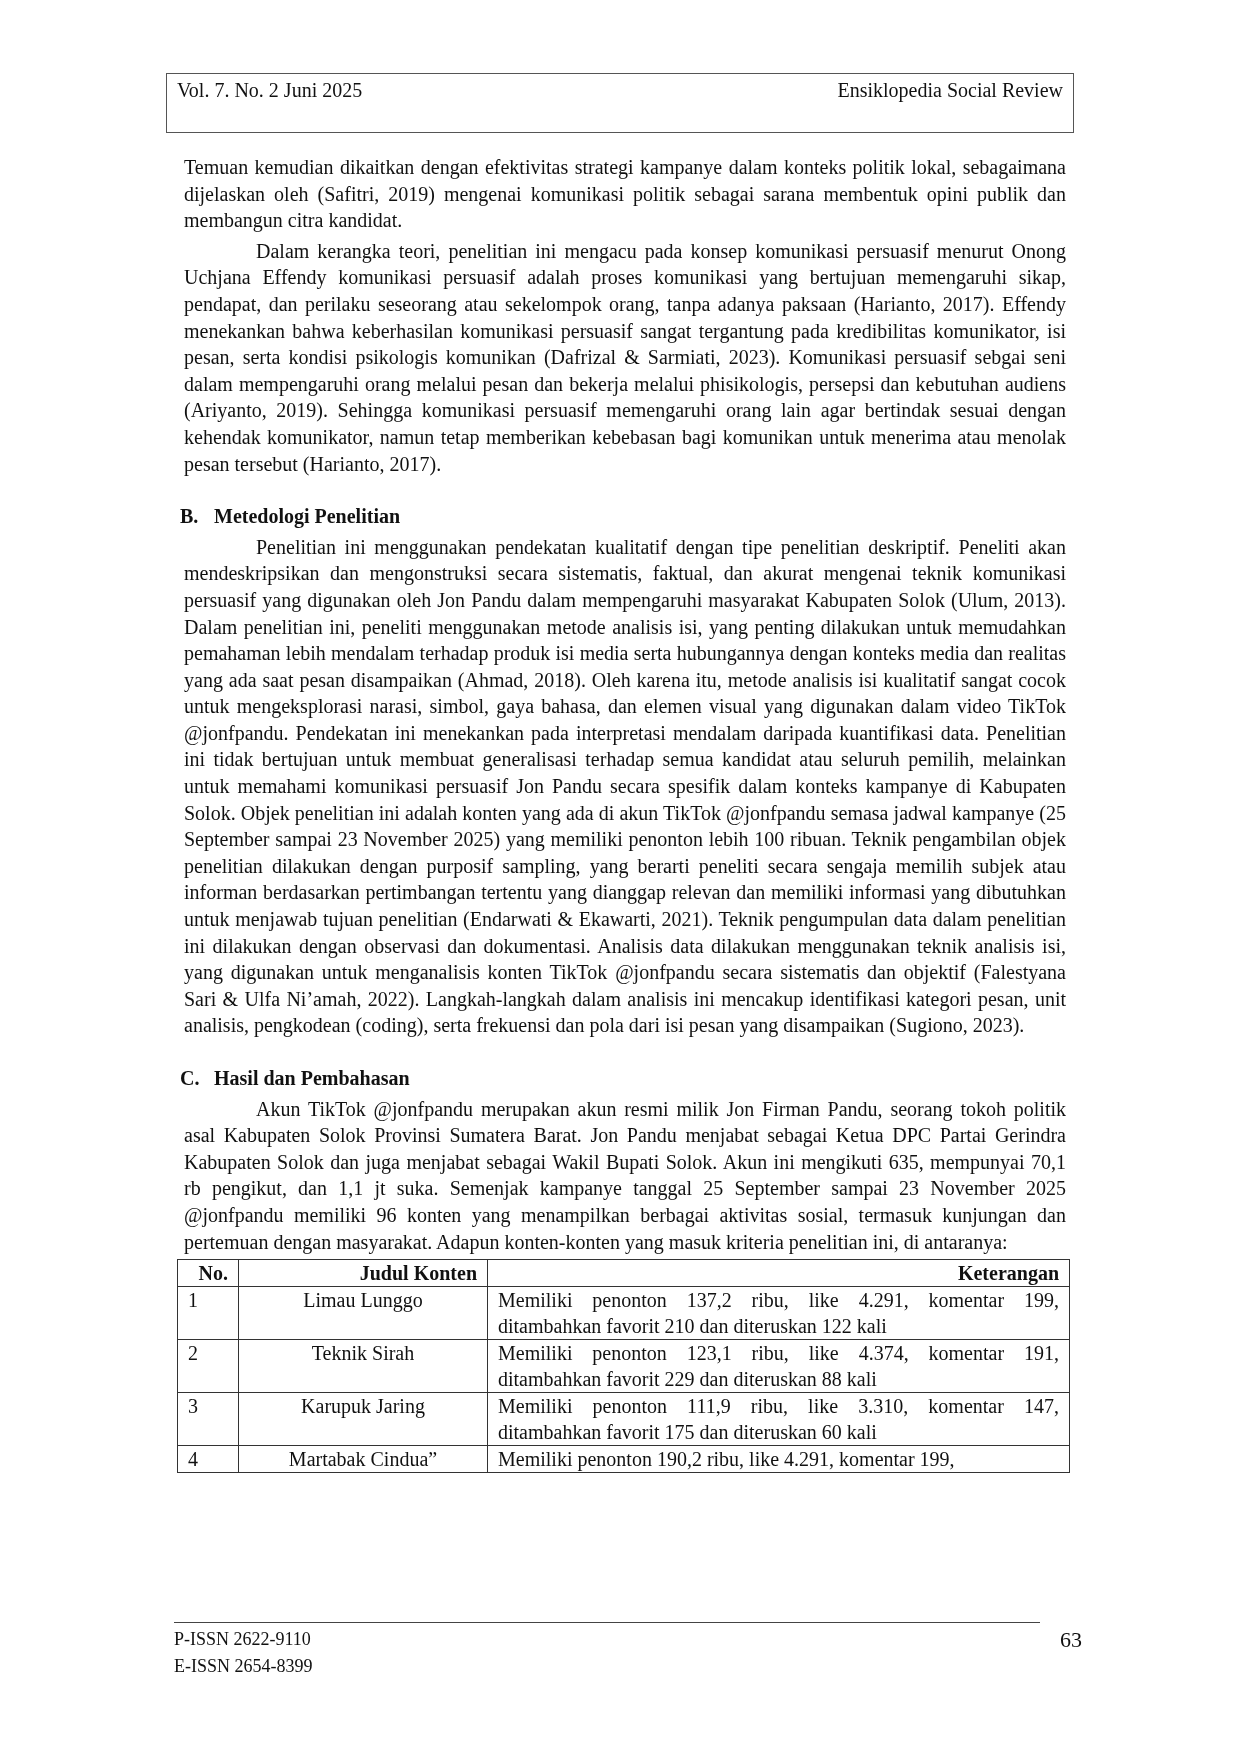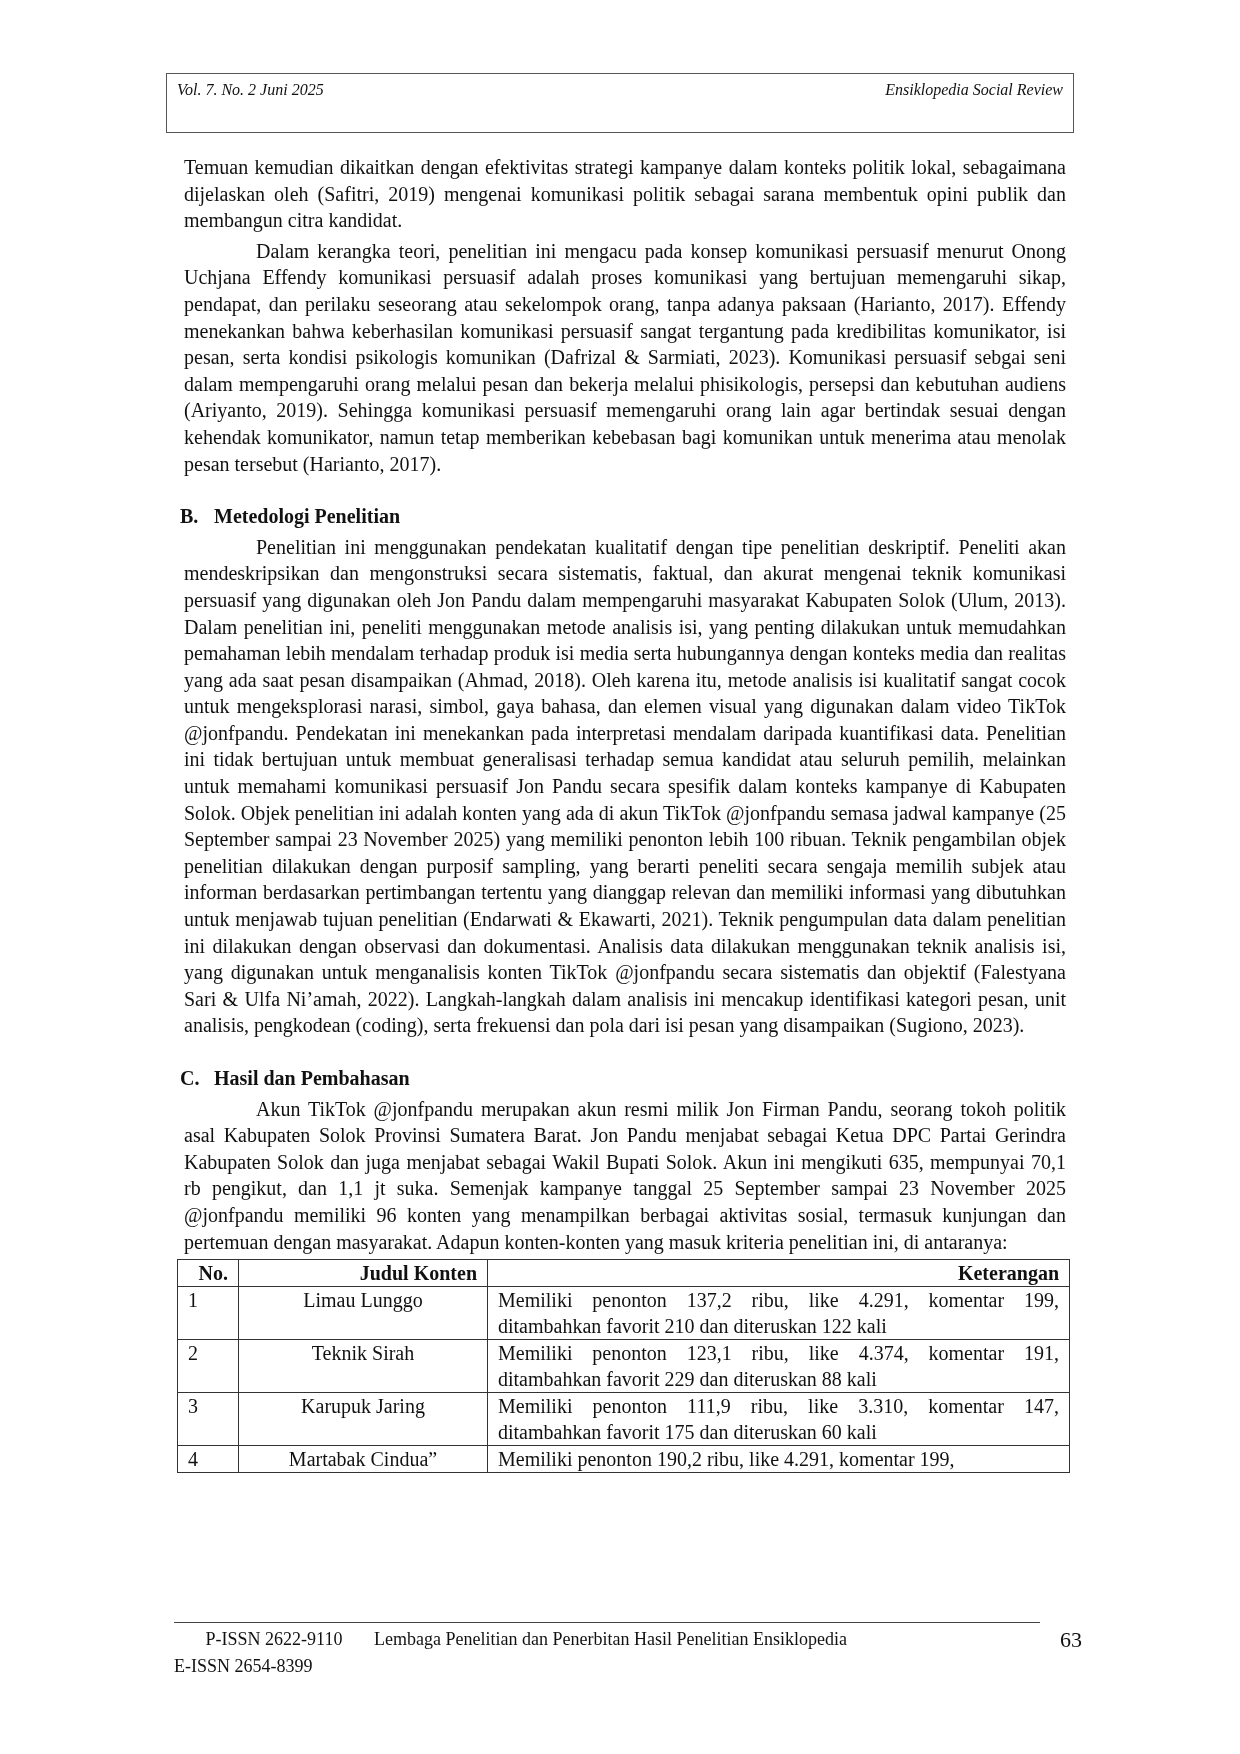--- a/index.html
+++ b/index.html
@@ -6,21 +6,21 @@
   body {
     width: 1240px; height: 1754px; position: relative; overflow: hidden;
     font-family: "Liberation Serif", "DejaVu Serif", serif;
     color: #111111;
   }
   .page { position: absolute; left: 0; top: 0; width: 1240px; height: 1754px; }
 
   .running-header {
     position: absolute; left: 166px; top: 73px; width: 908px; height: 60px;
     border: 1.5px solid #555555; box-sizing: border-box;
-    padding: 3px 10px 0 10px; font-size: 16px; line-height: 26px; font-style: italic;
+    padding: 3px 10px 0 10px; font-size: 20px; line-height: 26px;
   }
   .running-header .row { display: flex; justify-content: space-between; }
 
   .body-text {
     position: absolute; left: 180px; top: 150px; width: 890px;
     font-size: 20px; line-height: 26.6px; text-align: justify;
   }
   .body-text p { margin: 4px; }
   .body-text p.indent { text-indent: 72px; }
   .section-heading {
@@ -39,21 +39,21 @@
   table.content-table th { font-weight: bold; text-align: right; }
   table.content-table td.col-no { width: 40px; }
   table.content-table td.col-title { width: 228px; text-align: center; }
   table.content-table td.col-desc { text-align: justify; }
 
   .running-footer {
     position: absolute; left: 174px; top: 1622px; width: 866px;
     border-top: 1.5px solid #444444; font-size: 18px; line-height: 27px;
   }
   .running-footer .line1 { display: flex; padding-top: 3px; }
-  .running-footer .pissn { width: 200px; text-align: center; }
+  .running-footer .pissn { width: 200px; }
   .running-footer .publisher { flex: 1; }
   .running-footer .page-num {
     position: absolute; right: -42px; top: 3px; font-size: 22px;
   }
 </style>
 </head>
 <body>
 
 <div class="page">
 
@@ -109,21 +109,20 @@
           <td class="col-title">Martabak Cindua”</td>
           <td class="col-desc">Memiliki penonton 190,2 ribu, like 4.291, komentar 199,</td>
         </tr>
       </tbody>
     </table>
   </div>
 
   <div class="running-footer">
     <div class="line1">
       <span class="pissn">P-ISSN 2622-9110</span>
-      <span class="publisher">Lembaga Penelitian dan Penerbitan Hasil Penelitian Ensiklopedia</span>
     </div>
     <div>
       <span>E-ISSN 2654-8399</span>
     </div>
     <span class="page-num">63</span>
   </div>
 
 </div>
 
 </body></html>

